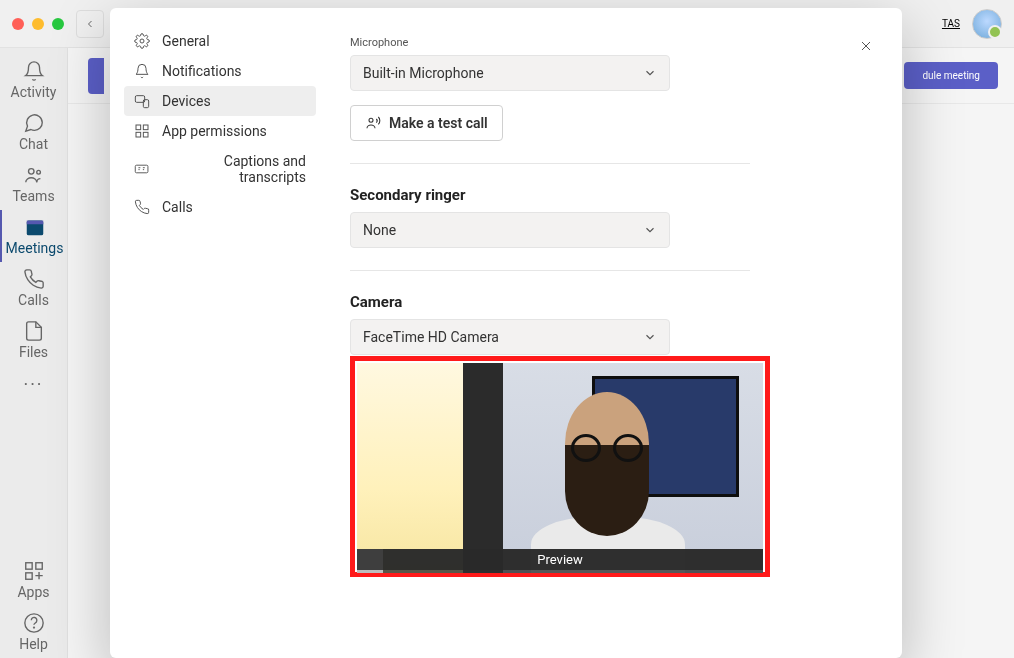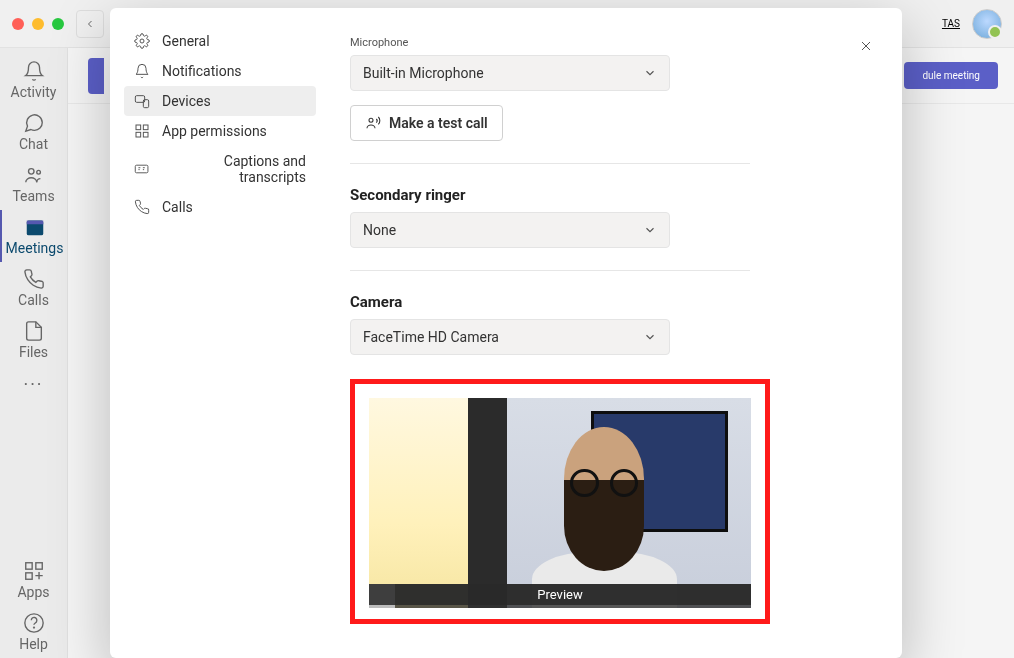--- a/index.html
+++ b/index.html
@@ -47,21 +47,21 @@
   .settings-content { flex: 1; padding: 18px 30px 20px 20px; overflow-y: auto; position: relative; }
   .settings-content::-webkit-scrollbar { width: 8px; }
   .settings-content::-webkit-scrollbar-thumb { background: #d5d5d5; border-radius: 4px; }
   .section-label { font-size: 11px; color: #555; margin: 10px 0 6px; }
   .section-heading { font-size: 15px; font-weight: 700; color: #222; margin: 22px 0 8px; }
   .dropdown { width: 320px; background: #f3f2f1; border: 1px solid #e4e4e4; border-radius: 4px; padding: 9px 12px; display: flex; align-items: center; font-size: 14px; color: #333; cursor: pointer; }
   .dropdown .chev { margin-left: auto; color: #555; }
   .outline-btn { margin-top: 14px; border: 1px solid #d0d0d0; background: #fff; border-radius: 4px; padding: 9px 14px; display: inline-flex; align-items: center; gap: 8px; font-size: 14px; font-weight: 600; color: #333; cursor: pointer; }
   hr.sep { border: none; border-top: 1px solid #e6e6e6; margin: 22px 0 4px; width: 400px; }
 
-  .preview { width: 420px; margin-top: 24px; border: 5px solid #ff1a1a; display: flex; flex-direction: column; background: #fff; padding: 14px; }
+  .preview { width: 420px; margin-top: 1px; border: 5px solid #ff1a1a; display: flex; flex-direction: column; background: #fff; padding: 2px; }
   .preview-img { width: 100%; height: 210px; background: #cfcfcf; position: relative; overflow: hidden; }
   .preview-caption { background: rgba(40,40,40,0.85); color: #fff; text-align: center; padding: 3px 0; font-size: 13px; margin-top: -24px; position: relative; z-index: 2; }
 
   
   .scene-wall { position: absolute; left: 36%; right: 0; top: 0; bottom: 0; background: linear-gradient(#d8dde6, #c8cedb); }
   .scene-window { position: absolute; left: 0; top: 0; bottom: 0; width: 36%; background: linear-gradient(180deg, #fff8e0 0%, #fff1bb 60%, #f6e5a0 100%); }
   .scene-curtain { position: absolute; left: 26%; top: 0; bottom: 0; width: 22%; background: #2b2b2b; }
   .scene-frame { position: absolute; right: 6%; top: 6%; width: 36%; height: 58%; background: #283a6a; border: 3px solid #0e0e0e; }
   .person { position: absolute; left: 42%; top: 14%; width: 38%; height: 90%; }
   .head { position: absolute; top: 0; left: 24%; width: 55%; height: 55%; background: #caa27d; border-radius: 50% 50% 46% 46%; }

